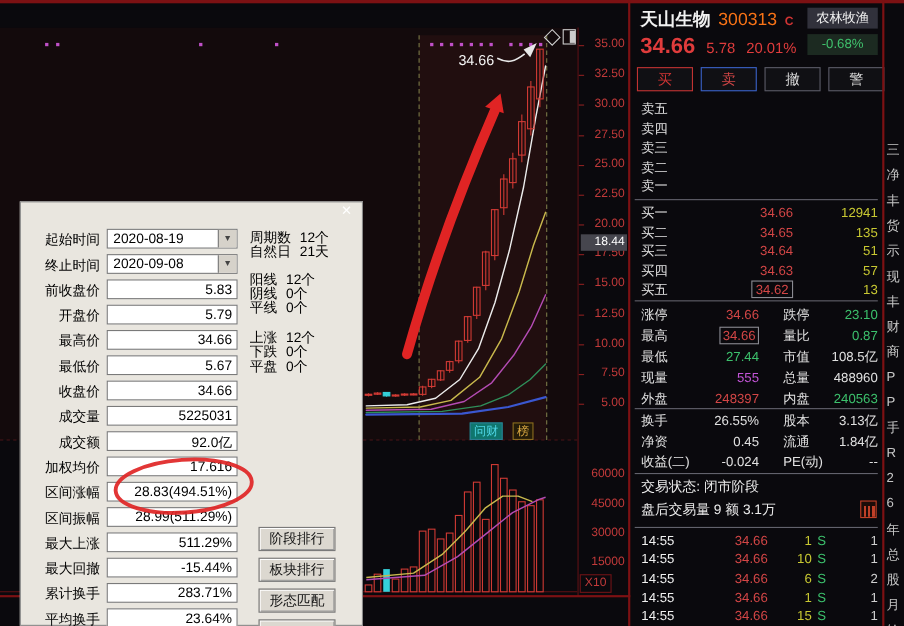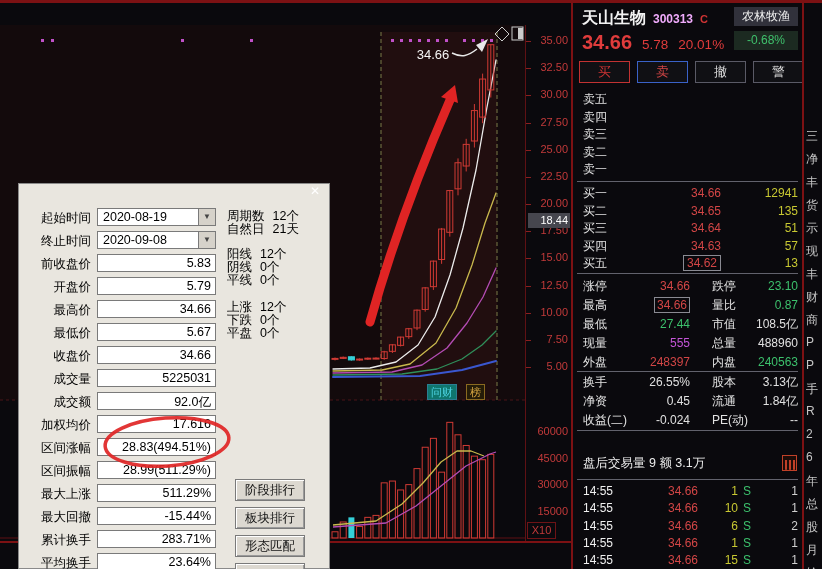--- a/index.html
+++ b/index.html
@@ -25,21 +25,21 @@
   .pa-vol{position:absolute;right:3px;width:40px;text-align:right;color:#c23a3a;}
   #x10box{position:absolute;left:1px;top:522px;width:27px;height:15px;line-height:15px;border:1px solid #6e1316;
           color:#c23a3a;text-align:center;}
   .vline{position:absolute;top:0;width:2px;height:569px;background:#7c1113;}
   .axline{position:absolute;left:525px;top:25px;width:1px;height:517px;background:#5f1114;}
   .hline{position:absolute;left:0;top:541px;width:573px;height:2px;background:#7c1113;}
   
   #rpanel{position:absolute;left:573px;top:3px;width:229px;height:566px;font-size:12px;}
   .qname{position:absolute;left:9px;top:5px;display:flex;align-items:baseline;gap:7px;}
   .qname .nm{font-size:16px;font-weight:bold;color:#f2f2f2;}
-  .qname .cd{font-size:12px;color:#f0abfc;font-weight:bold;}
+  .qname .cd{font-size:16px;color:#f97316;}
   .qname .fl{font-size:11px;color:#d03434;font-weight:bold;}
   .sectorbox{position:absolute;right:4px;top:4px;width:64px;height:19px;line-height:19px;text-align:center;
              background:#31313b;color:#f0f0f0;}
   .qprice{position:absolute;left:9px;top:28px;display:flex;align-items:baseline;gap:10px;}
   .qprice .p{font-size:20px;font-weight:bold;color:#e03c3c;}
   .qprice .c,.qprice .pc{font-size:13.5px;color:#e03c3c;}
   .sectorpct{position:absolute;right:4px;top:28px;width:64px;height:19px;line-height:19px;text-align:center;
              background:#1c2a21;color:#3fc06c;}
   #tradebtns{position:absolute;left:6px;top:58px;display:flex;gap:7px;}
   .tbtn{width:49px;height:20px;line-height:20px;text-align:center;background:#101014;font-size:13px;border:1px solid;}
@@ -351,20 +351,21 @@
         <div class="st-row" style="top: 408.7px;">
           <span class="st-l1">收益(二)</span>
           <span class="st-v1 c-white">-0.024</span>
           <span class="st-l2">PE(动)</span>
           <span class="st-v2 c-white">--</span>
         </div>
         <div class="sep" style="top: 368px;"></div>
         <div class="sep" style="top: 427px;"></div>
         <div class="sep" style="top: 476px;"></div>
       </div>
+    <div class="sess" style="top:431px">交易状态: 闭市阶段</div>
     <div class="sess" style="top:452px">盘后交易量 9 额 3.1万</div>
     <div class="ah-icon"></div>
     <div id="ticklist">
         <div class="tk-row" style="top: 480px;">
           <span class="tk-t">14:55</span>
           <span class="tk-p">34.66</span>
           <span class="tk-q">1</span>
           <span class="tk-s">S</span>
           <span class="tk-n">1</span>
         </div>

